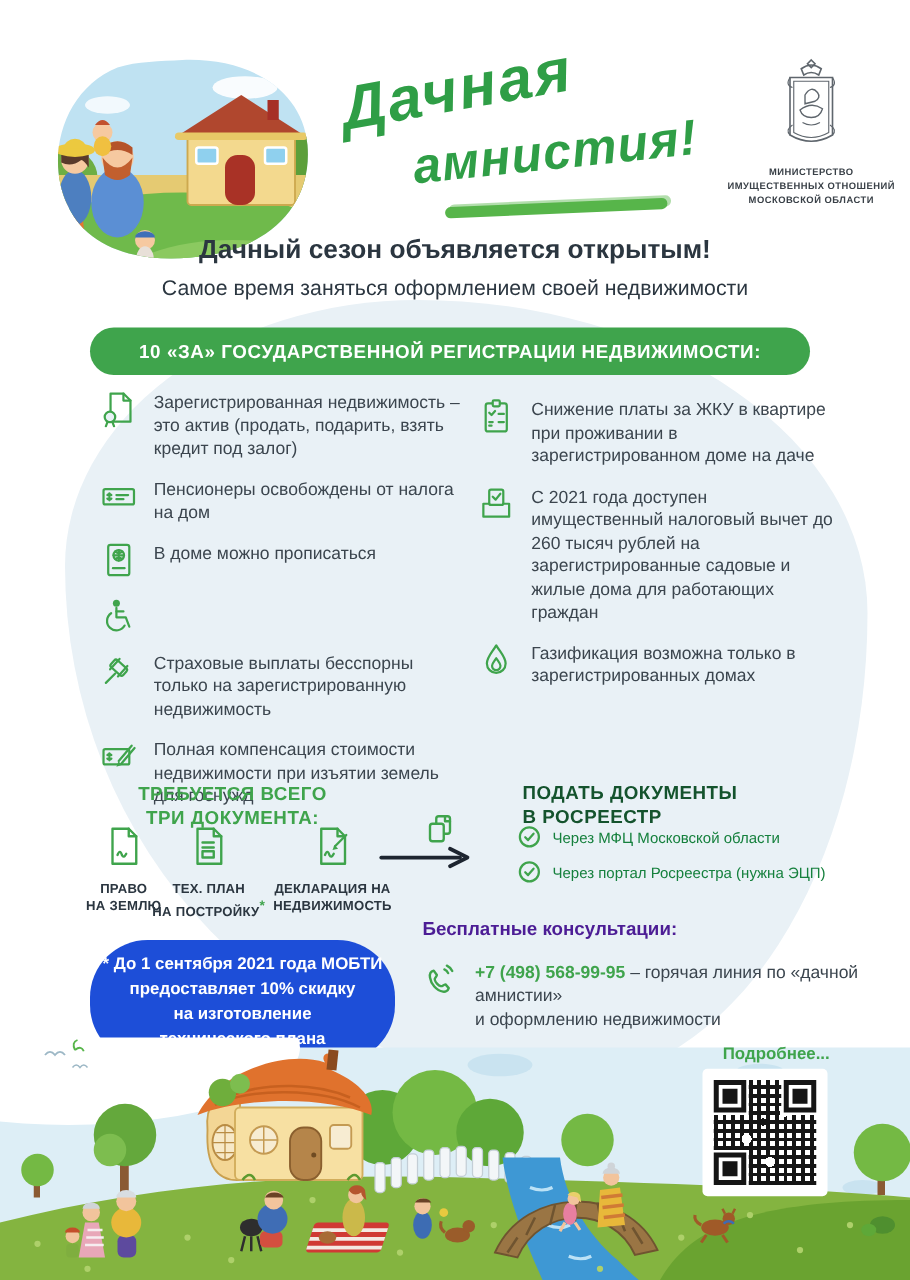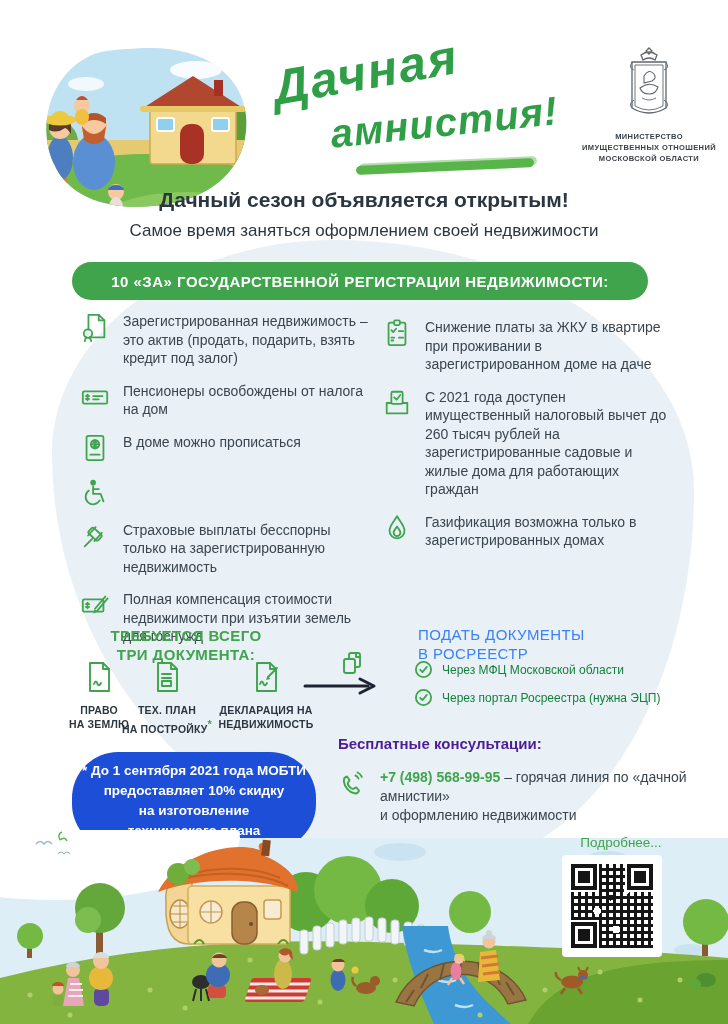--- a/index.html
+++ b/index.html
@@ -42,39 +42,39 @@
   .doc-item{position:absolute;text-align:center;}
   .doc-item .dlabel{margin-top:5px;font-size:10.5px;font-weight:800;color:#2B3640;
                     line-height:14px;letter-spacing:.2px;white-space:pre-line;}
   .doc-note{color:#3FA44C;font-size:11px;vertical-align:super;}
   .doc-1{left:57px;top:660px;width:84px;}
   .doc-2{left:121px;top:660px;width:92px;}
   .doc-3{left:213px;top:660px;width:106px;}
   .copy-badge{position:absolute;left:338px;top:650px;}
   .submit-arrow{position:absolute;left:302px;top:676px;}
   .submit-heading{position:absolute;left:418px;top:625px;width:230px;
-                  font-size:15px;font-weight:400;color:#3b82f6;letter-spacing:.4px;
+                  font-size:15px;font-weight:700;color:#14532d;letter-spacing:.4px;
                   line-height:19px;white-space:pre-line;}
   .submit-opts{position:absolute;left:414px;top:660px;width:300px;}
   .opt{display:flex;align-items:center;gap:9px;margin-bottom:9px;}
   .opt .otext{font-size:12px;color:#15803d;}
   
   .bubble{position:absolute;left:72px;top:736px;width:224px;height:94px;background:#1d4ed8;
           border-radius:46px;display:flex;align-items:center;justify-content:center;text-align:center;
           color:#fff;font-size:13.5px;font-weight:bold;line-height:20px;white-space:pre-line;padding:2px 10px;margin-top:16px;}
   
   .consult{position:absolute;left:338px;top:735px;width:372px;}
   .consult-heading{font-size:15px;font-weight:800;color:#4c1d95;}
   .c-row{display:flex;gap:16px;margin-top:16px;align-items:flex-start;}
   .c-row .cicon{flex:0 0 26px;padding-top:1px;}
   .c-text{font-size:14px;line-height:19px;color:#3B454E;width:322px;}
   .phone-num{color:#3FA44C;font-weight:bold;}
   
   .qr-more{position:absolute;left:566px;top:835px;width:110px;text-align:center;
-           font-size:13.5px;font-weight:normal;color:#3FA44C;}
+           font-size:13.5px;font-weight:bold;color:#3FA44C;}
   .qr-card{position:absolute;left:562px;top:855px;width:100px;height:102px;background:#fff;border-radius:4px;}
   .qr-box{position:absolute;inset:9px;background:
       radial-gradient(circle at 32% 56%, #fff 0 4px, transparent 4px),
       radial-gradient(circle at 68% 32%, #fff 0 3px, transparent 3px),
       radial-gradient(circle at 55% 78%, #fff 0 4px, transparent 4px),
       radial-gradient(circle at 48% 40%, #151515 0 3px, transparent 3px),
       repeating-linear-gradient(0deg,#151515 0 3px,transparent 3px 7px),
       repeating-linear-gradient(90deg,#151515 0 3px,transparent 3px 7px);}
   .qf{position:absolute;width:18px;height:18px;border:4px solid #151515;background:#fff;
       box-shadow:0 0 0 2px #fff;}

